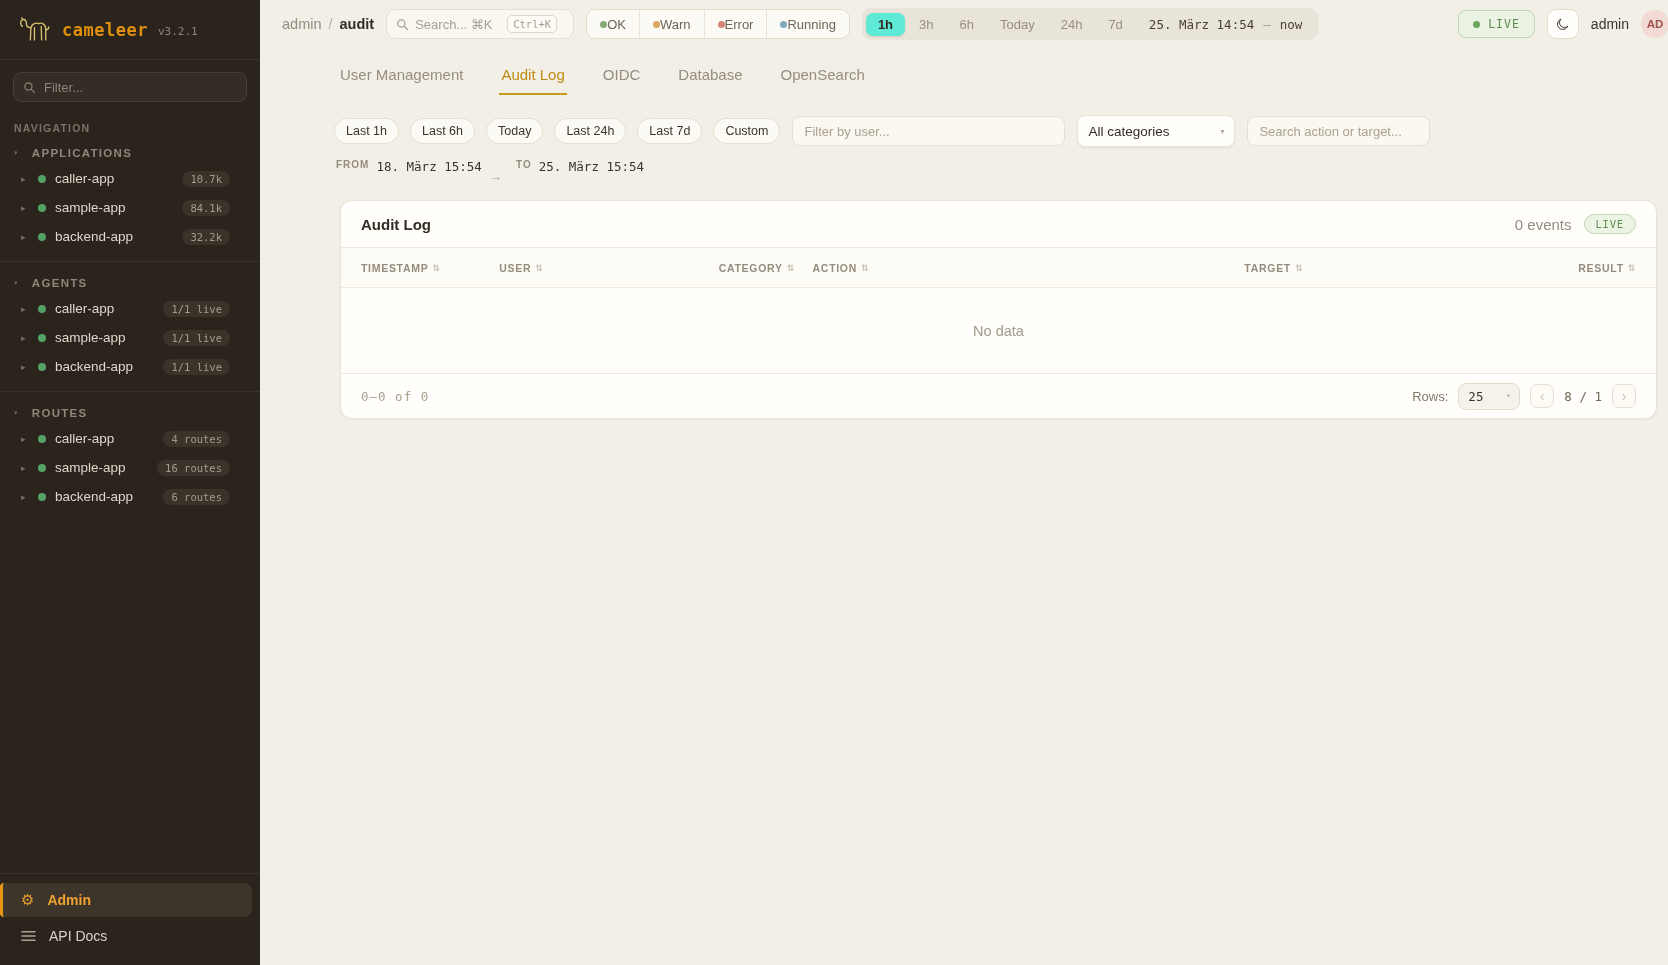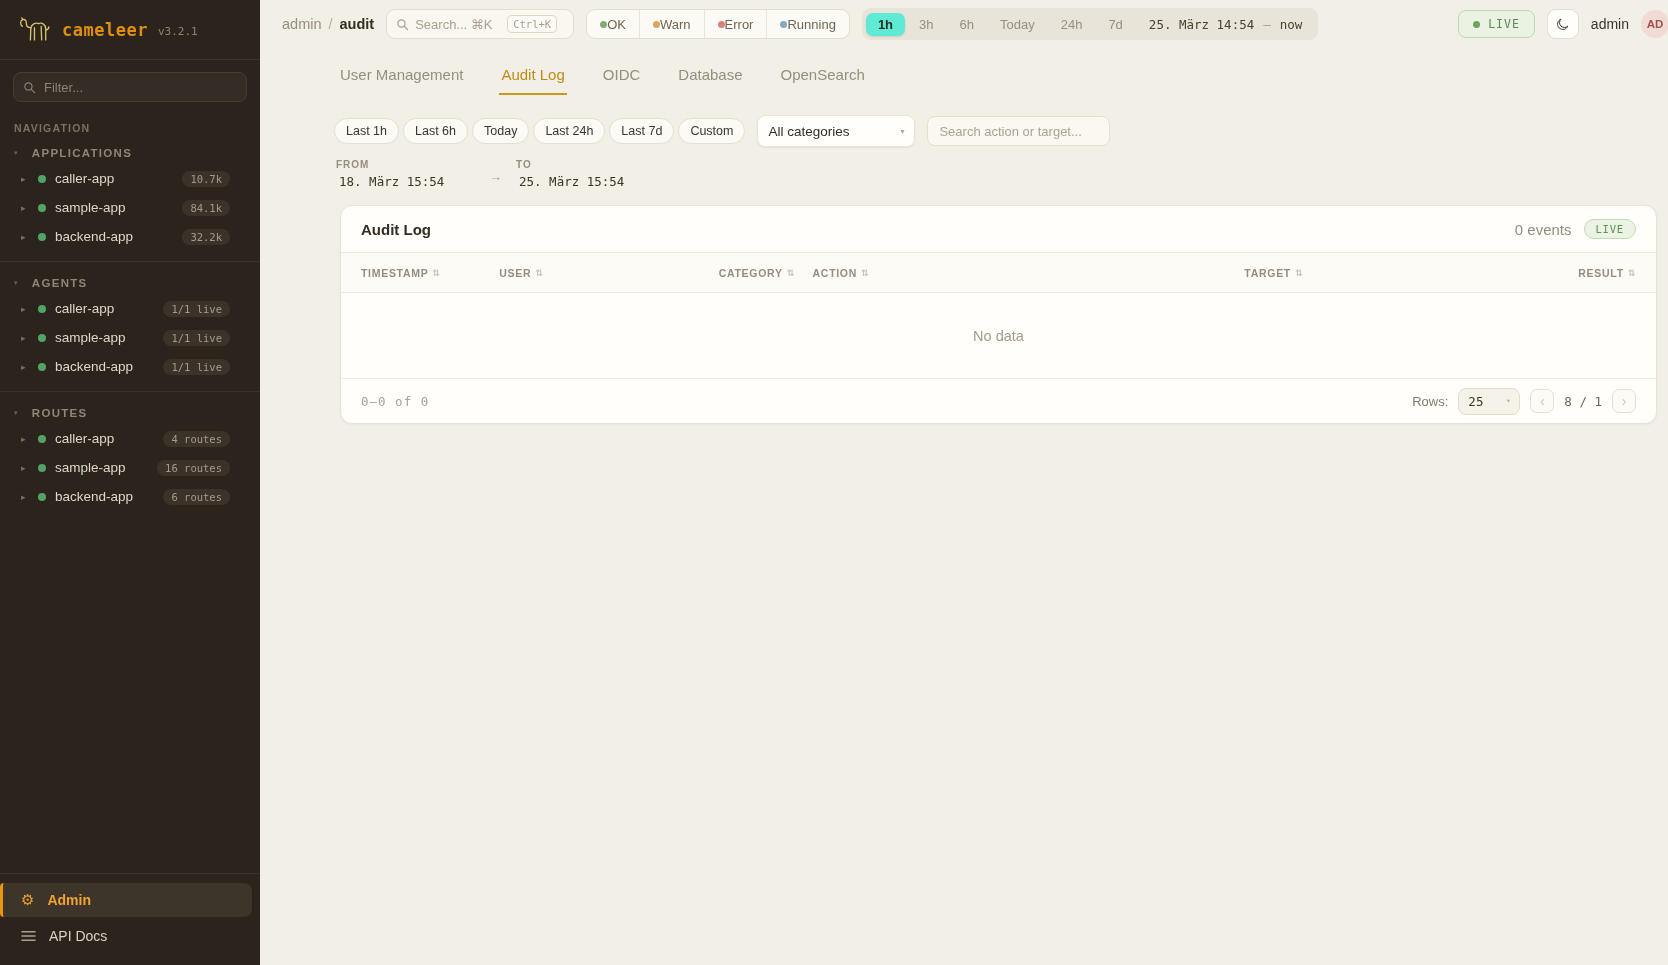--- a/index.html
+++ b/index.html
@@ -64,30 +64,30 @@
   .moon-btn { width:32px; height:30px; border:1px solid #e4ddcd; border-radius:9px; background:#fffefb; display:flex; align-items:center; justify-content:center; cursor:pointer; }
   .user-name { font-size:14px; color:#3a342c; }
   .avatar { width:28px; height:28px; border-radius:50%; background:#f2dad5; color:#a3524a; font-size:11.5px; font-weight:bold; display:flex; align-items:center; justify-content:center; cursor:pointer; }
 
   
   .content { flex:1; padding:10px 46px 0 38px;margin-left:36px; }
   .tabs { display:flex; gap:34px; padding-left:4px; }
   .tab { padding:8px 2px 10px; font-size:15px; color:#968d80; cursor:pointer; border-bottom:2px solid transparent; }
   .tab.active { color:#bd8c14; border-bottom:2px solid #c9991d; }
   .filter-row { margin-top:20px; display:flex; align-items:center; }
-  .chips { display:flex; gap:4px; }
+  .chips { display:flex; gap:11px; }
   .chip { height:26px; display:flex; align-items:center; padding:0 11px; border:1px solid #e6dfd0; background:#fcfaf4; border-radius:999px; font-size:12.5px; color:#3c362c; cursor:pointer; white-space:nowrap; }
   .f-input { height:30px; border:1px solid #e6dfd0; background:#fbf8f1; border-radius:8px; padding:0 11px; font-size:13px; color:#5c5447; outline:none; font-family:inherit; }
   .f-input::placeholder { color:#aba293; }
   .user-input { width:273px; margin-left:12px; }
   .cat-select { width:158px; margin-left:12px; height:32px; background:#fffefb; border:1px solid #eae3d5; border-radius:8px; box-shadow:0 1px 2px rgba(60,50,30,.07); display:flex; align-items:center; padding:0 10px; font-size:13.5px; color:#332d24; cursor:pointer; }
   .cat-select .chev { margin-left:auto; font-size:8px; color:#b0a798; }
   .action-input { width:183px; margin-left:12px; }
   .fromto { display:flex; margin-top:12px; padding-left:2px; }
-  .ft-col { display:flex; flex-direction:column; gap:4px; width:153px; }
+  .ft-col { display:flex; flex-direction:row; gap:4px; width:153px; }
   .ft-label { font-size:10px; font-weight:bold; letter-spacing:1px; color:#968d80; }
   .ft-value { font-family:"DejaVu Sans Mono",monospace; font-size:12.5px; color:#3c352a; padding-left:3px; white-space:nowrap; }
   .ft-arrow { color:#a89f90; font-size:13px; margin:10px 14px 0 0; }
 
   
   .card { margin:16px 0 0 6px; width:1317px; background:#fffefa; border:1px solid #e9e3d6; border-radius:12px; box-shadow:0 1px 3px rgba(60,50,30,.05); overflow:hidden; }
   .card-head { display:flex; align-items:center; padding:13px 20px; border-bottom:1px solid #f0eade; }
   .card-title { font-size:15px; font-weight:bold; color:#332d24; }
   .card-head-right { margin-left:auto; display:flex; align-items:center; gap:12px; }
   .events-count { font-size:15px; color:#968d80; }
@@ -304,20 +304,21 @@
 
     <div class="filter-row">
       <div class="chips">
         <span class="chip">Last 1h</span>
         <span class="chip">Last 6h</span>
         <span class="chip">Today</span>
         <span class="chip">Last 24h</span>
         <span class="chip">Last 7d</span>
         <span class="chip">Custom</span>
       </div>
+      <input class="f-input user-input" placeholder="Filter by user..." style="">
       <div class="cat-select">
         <span>All categories</span>
         <span class="chev">▾</span>
       </div>
       <input class="f-input action-input" placeholder="Search action or target..." style="">
     </div>
 
     <div class="fromto">
       <div class="ft-col">
         <span class="ft-label">FROM</span>

